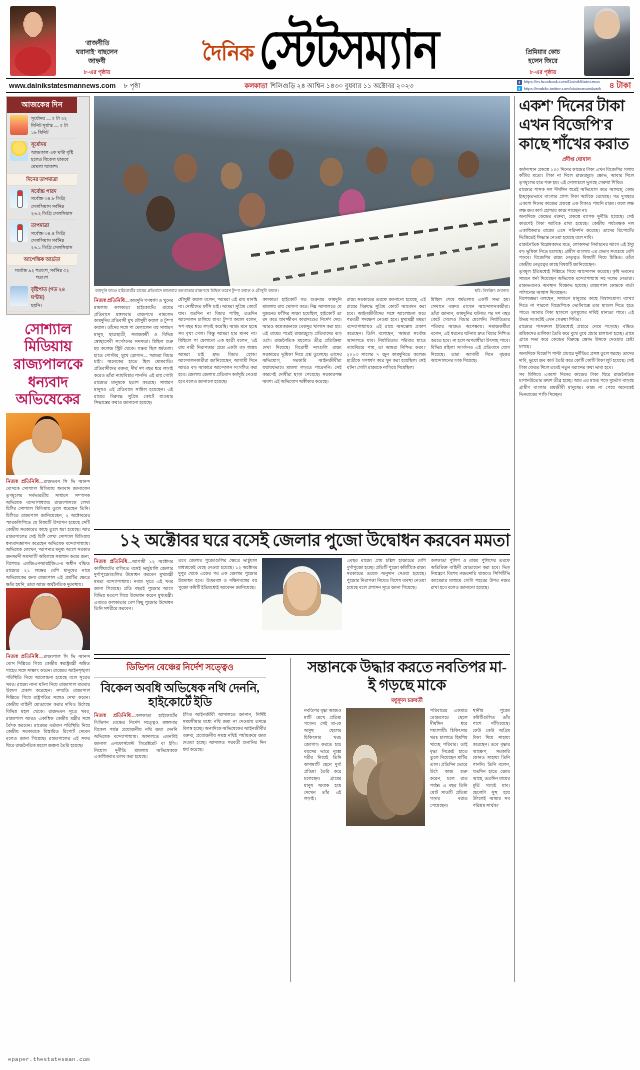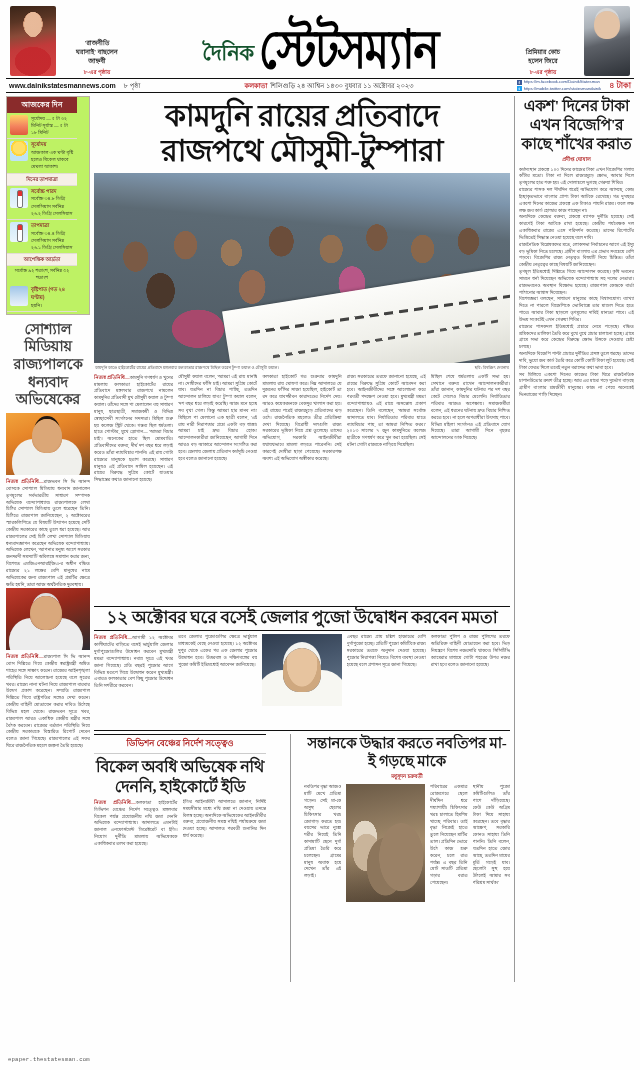--- a/index.html
+++ b/index.html
@@ -77,21 +77,21 @@
     text-align: center;
     display: flex;
     align-items: flex-end;
     justify-content: center;
     gap: 5px;
     padding-bottom: 2px;
   }
   .mast-dainik {
     font-size: 21px;
     font-weight: bold;
-    color: #14532d;
+    color: #c2410c;
     letter-spacing: -.4px;
     padding-bottom: 2px;
   }
   .mast-main {
     font-size: 44px;
     font-weight: bold;
     color: #000;
     letter-spacing: -1.6px;
     line-height: .86;
     font-family: "Liberation Serif", serif;
@@ -133,21 +133,21 @@
   }
 
   .col-left  { width: 84px;  flex: none; display: flex; flex-direction: column; }
   .col-mid   { flex: 1; display: flex; flex-direction: column; }
   .col-right { width: 120px; flex: none; display: flex; flex-direction: column;
                border-left: 1px solid #999; padding-left: 4px; }
 
   
   .weather {
     border: 1px solid #b9b0a6;
-    background: #bef264;
+    background: #e5e5e5;
     padding: 0 12px 2px 0;
   }
   .weather-hd {
     background: #8a2b2b;
     color: #fff;
     text-align: center;
     font-size: 7.4px;
     font-weight: bold;
     padding: 2px 0;
     letter-spacing: .2px;
@@ -175,21 +175,21 @@
   .w-line { font-size: 4.6px; text-align: center; padding: 2px 2px; line-height: 1.5; }
 
   
   .side-hl {
     text-align: center;
     font-size: 14.5px;
     font-weight: bold;
     line-height: 1.22;
     letter-spacing: -.2px;
     margin: 6px 0 4px;
-    color: #404040;
+    color: #be185d;
   }
   .side-photo {
     width: 100%; height: 62px; margin-bottom: 3px; position: relative; overflow: hidden;
   }
   .photo-abhishek {
     background: linear-gradient(160deg,#f2a33c 0%,#e8882a 30%,#cf6f22 58%,#6b4a2a 100%);
   }
   .photo-abhishek::after {
     content: ""; position: absolute; left: 26px; top: 6px; width: 30px; height: 34px;
     border-radius: 50% 50% 44% 44%;
@@ -279,42 +279,42 @@
   .caption { font-size: 4.1px; color: #333; display: flex; justify-content: space-between; padding: 0 1px 2px; }
 
   
   .colset { display: flex; gap: 5px; }
   .colset > div { flex: 1; }
 
   
   .band-hl {
     border-top: 1.4px solid #111;
     border-bottom: 1.4px solid #111;
-    text-align: center;
+    text-align: right;
     font-size: 17px;
     font-weight: bold;
     padding: 2px 0 3px;
     margin: 4px 0 3px;
     letter-spacing: -.3px;
     line-height: 1.1;
   }
 
   .kicker {
     text-align: center;
     color: #b02020;
     font-size: 8.6px;
     font-weight: bold;
     border-top: 1.2px solid #111;
     border-bottom: 1px solid #ccc;
     padding: 2px 0;
     margin-bottom: 3px;
   }
   .sub-hl {
     text-align: center;
-    font-size: 16px;
+    font-size: 12px;
     font-weight: bold;
     line-height: 1.2;
     letter-spacing: -.3px;
     margin-bottom: 3px;
   }
 
   .mamata-photo {
     width: 100%; height: 72px; position: relative; overflow: hidden;
     background: linear-gradient(165deg,#2f3b4d 0%,#46566b 40%,#6d7f93 100%);
     margin-bottom: 2px;
@@ -336,21 +336,21 @@
     background:
       radial-gradient(ellipse 26px 40px at 70% 62%, #9a8166 0 84%, transparent 86%),
       radial-gradient(ellipse 22px 34px at 50% 70%, #8d765c 0 84%, transparent 86%),
       radial-gradient(ellipse 16px 22px at 26% 58%, #c9b49a 0 84%, transparent 86%),
       radial-gradient(ellipse 14px 18px at 24% 44%, #e2d6c4 0 84%, transparent 86%),
       linear-gradient(0deg, rgba(40,30,20,.35) 0%, transparent 45%);
   }
   .hr-thick { border-top: 1.6px solid #111; margin: 4px 0 3px; }
 
   .right-hl {
-    text-align: center; font-size: 15.5px; font-weight: bold;
+    text-align: left; font-size: 15.5px; font-weight: bold;
     line-height: 1.24; letter-spacing: -.3px; margin-bottom: 2px;
   }
   .right-by { text-align: center; font-size: 5.2px; font-weight: bold; color: #b02020; margin-bottom: 3px; }
 
   
   .footer {
     position: absolute;
     left: 8px; bottom: 7px;
     font-family: "Liberation Mono", monospace;
     font-size: 5.6px;
@@ -470,24 +470,20 @@
       </div>
 
       <div class="side-photo photo-governor"></div>
       <div class="body-txt" style="max-height:240px">
         <span class="byline" style="display:inline">নিজস্ব প্রতিনিধি—</span><span>রাজ্যপাল সি ভি আনন্দ বোস দিল্লিতে গিয়ে কেন্দ্রীয় স্বরাষ্ট্রমন্ত্রী অমিত শাহের সঙ্গে সাক্ষাৎ করেন। রাজ্যের আইনশৃঙ্খলা পরিস্থিতি নিয়ে আলোচনা হয়েছে বলে সূত্রের খবর। রাজ্যে নানা ঘটনা নিয়ে রাজ্যপাল বারবার উদ্বেগ প্রকাশ করেছেন। সম্প্রতি রাজ্যপাল দিল্লিতে গিয়ে রাষ্ট্রপতির সঙ্গেও দেখা করেন। কেন্দ্রীয় বাহিনী মোতায়েন করার দাবিও উঠেছে বিভিন্ন মহল থেকে। রাজভবন সূত্রে খবর, রাজ্যপাল আরও একাধিক কেন্দ্রীয় মন্ত্রীর সঙ্গে বৈঠক করবেন। রাজ্যের বর্তমান পরিস্থিতি নিয়ে কেন্দ্রীয় সরকারকে বিস্তারিত রিপোর্ট দেবেন বলেও জানা গিয়েছে। রাজ্যপালের এই সফর ঘিরে রাজনৈতিক মহলে জল্পনা তৈরি হয়েছে।</span>
       </div>
     </div>
 
     <div class="col-mid">
 
-      <div class="lead-hl">
-        <div>কামদুনি রায়ের প্রতিবাদে</div>
-        <div>রাজপথে মৌসুমী-টুম্পারা</div>
-      </div>
 
       <div class="lead-photo">
         <div class="crowd"></div>
         <div class="banner-cloth"></div>
       </div>
 
       <div class="caption">
         <span>কামদুনি কাণ্ডে হাইকোর্টের রায়ের প্রতিবাদে মঙ্গলবার কলকাতার রাজপথে মিছিল করেন টুম্পা কয়াল ও মৌসুমী কয়াল।</span>
         <span>ছবি: বিশ্বজিৎ দেবনাথ</span>
       </div>

